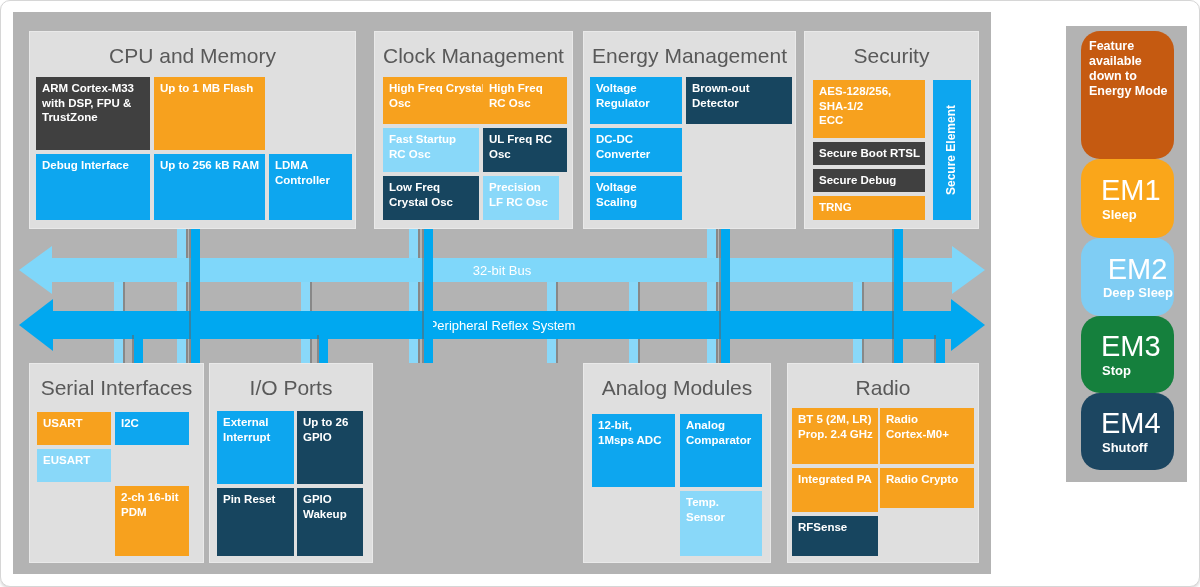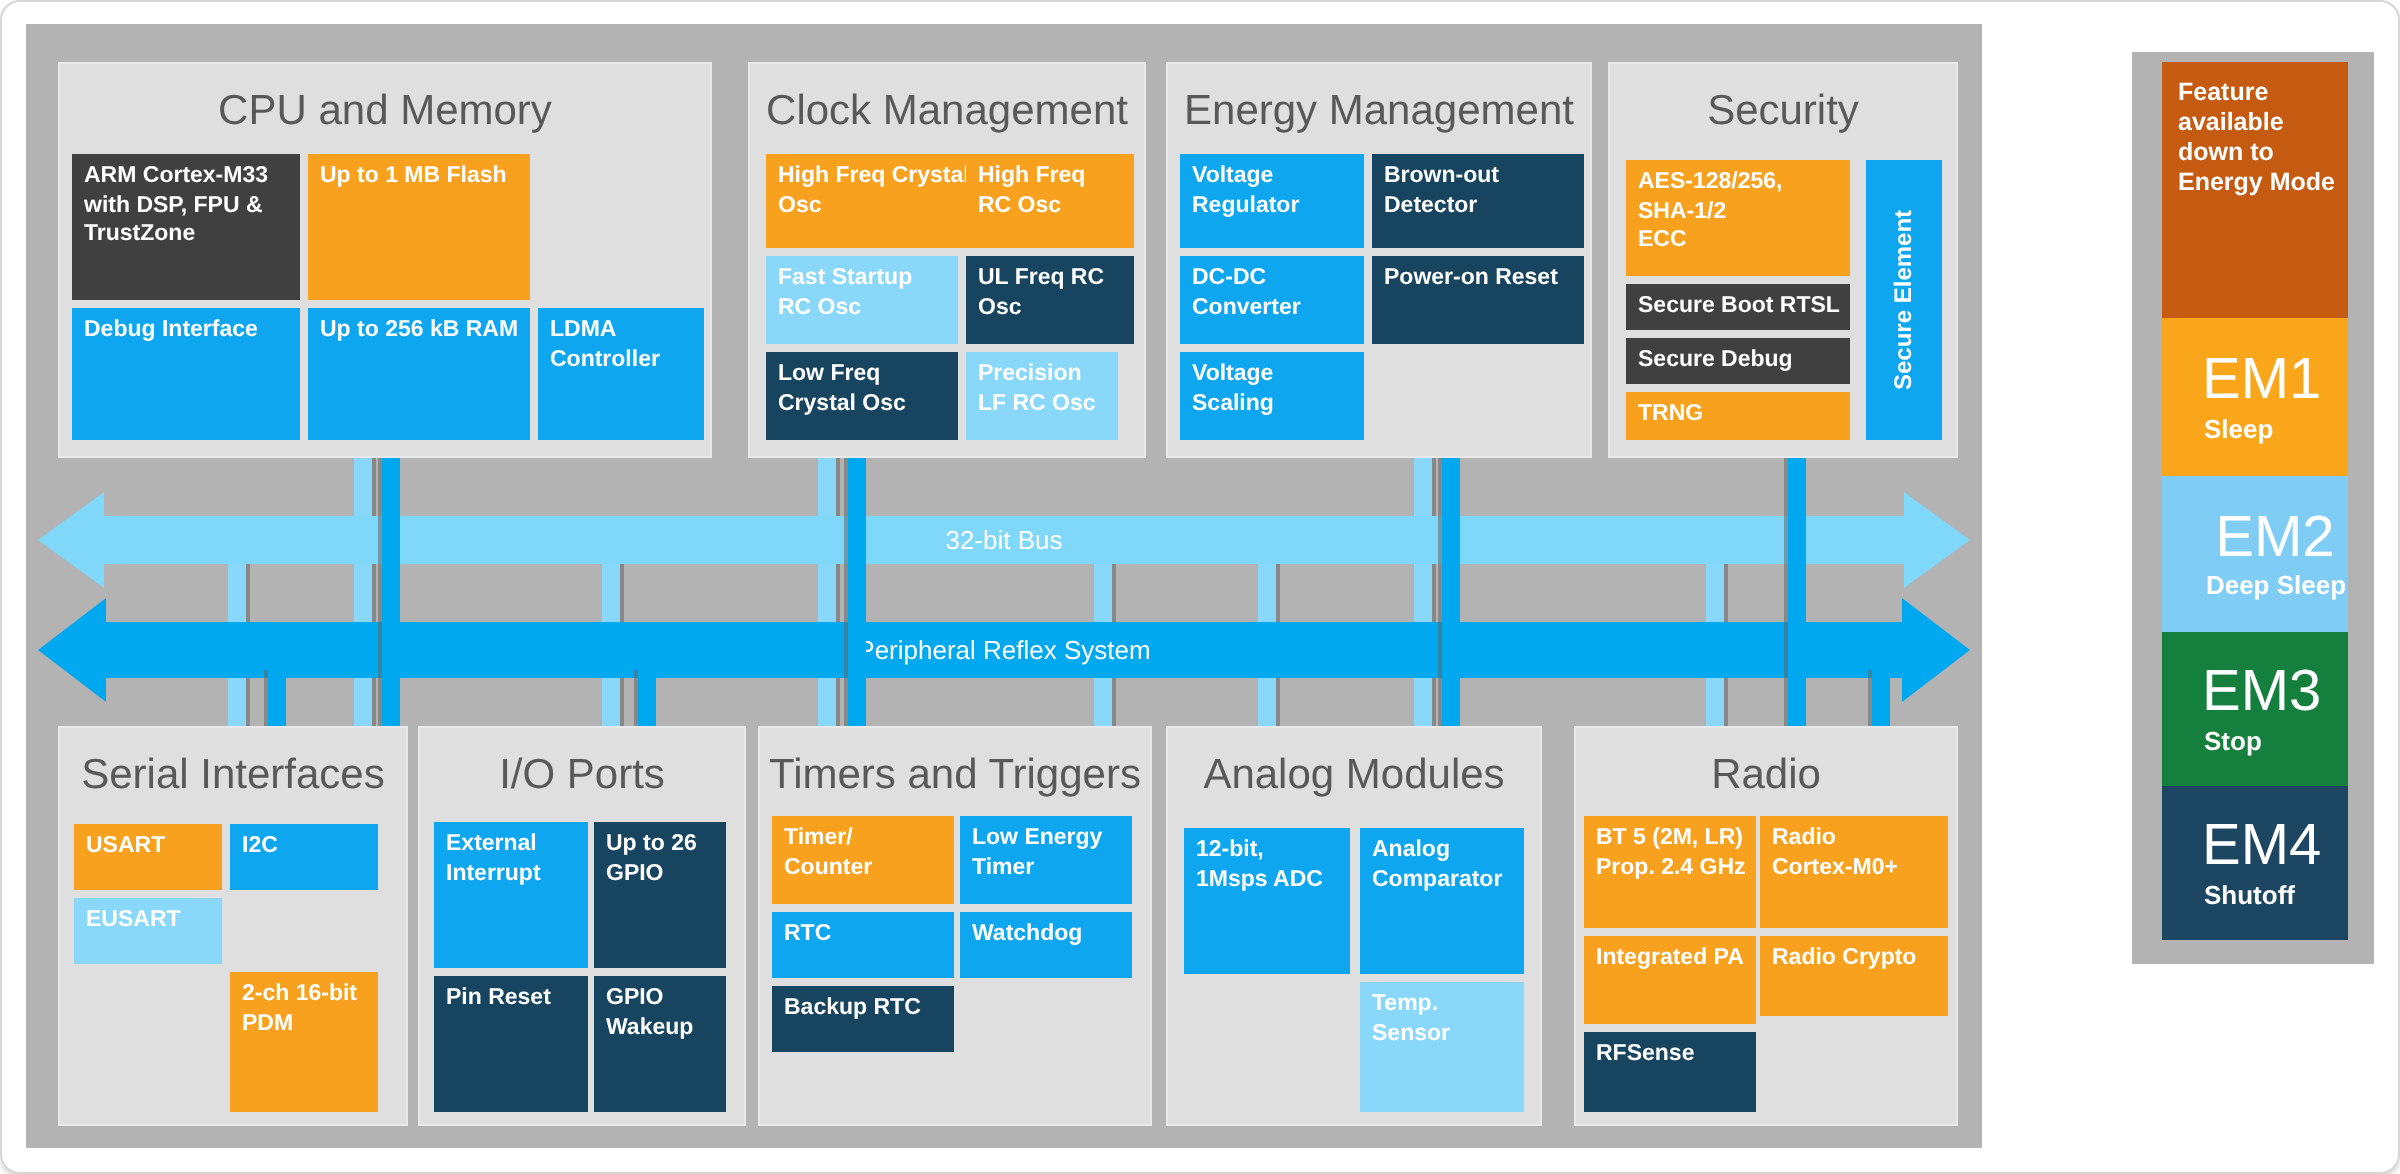--- a/index.html
+++ b/index.html
@@ -28,21 +28,21 @@
   .bus-light .bus-head-left{border-width:24px 33px 24px 0;border-color:transparent #7FD7FA transparent transparent;}
   .bus-light .bus-head-right{border-width:24px 0 24px 33px;border-color:transparent transparent transparent #7FD7FA;}
   .bus-mid .bus-body{background:#00A8F0;height:28px;}
   .bus-mid .bus-head-left{border-width:26px 34px 26px 0;border-color:transparent #00A8F0 transparent transparent;}
   .bus-mid .bus-head-right{border-width:26px 0 26px 34px;border-color:transparent transparent transparent #00A8F0;}
   .conn{position:absolute;width:9px;}
   .conn.light{background:#89D8F9;z-index:1;box-shadow:2px 0 0 rgba(100,100,100,0.55);}
   .conn.mid{background:#00A8F0;z-index:3;box-shadow:-2px 0 0 rgba(100,100,100,0.55);}
   
   .em{position:absolute;left:1080px;width:93px;color:#fff;display:flex;flex-direction:column;
-      justify-content:center;box-sizing:border-box;}
+      justify-content:center;box-sizing:border-box;border-radius:19px;}
   .em-header{font-size:12.5px;font-weight:700;line-height:1.2;padding:8px 4px 0 8px;}
   .em-id{font-size:29px;font-weight:400;padding-left:20px;line-height:1.05;}
   .em-name{font-size:13px;font-weight:700;padding-left:21px;margin-top:1px;}
   .em0{background:#C55A11;justify-content:space-between;}
   .em0 .em-idwrap{padding-bottom:8px;}
   .em1{background:#FAA61A;}
   .em2{background:#7FCDF4;align-items:center;}
   .em3{background:#15803d;}
   .em4{background:#1C4661;}
 </style>
@@ -101,21 +101,20 @@
       <div class="blk c-navy" style="left:108px;top:96px;width:84px;height:44px">UL Freq RC Osc</div>
       <div class="blk c-navy" style="left:8px;top:144px;width:96px;height:44px">Low Freq Crystal Osc</div>
       <div class="blk c-light" style="left:108px;top:144px;width:76px;height:44px">Precision LF RC Osc</div>
     </section>
 
     <section class="panel" style="left:570px;top:19px;width:213px;height:198px">
       <h2 class="ptitle">Energy Management</h2>
       <div class="blk c-blue" style="left:6px;top:45px;width:92px;height:47px">Voltage Regulator</div>
       <div class="blk c-navy" style="left:102px;top:45px;width:106px;height:47px">Brown-out Detector</div>
       <div class="blk c-blue" style="left:6px;top:96px;width:92px;height:44px">DC-DC Converter</div>
-      <div class="blk c-navy" style="left:102px;top:96px;width:106px;height:44px">Power-on Reset</div>
       <div class="blk c-blue" style="left:6px;top:144px;width:92px;height:44px">Voltage Scaling</div>
     </section>
 
     <section class="panel" style="left:791px;top:19px;width:175px;height:198px">
       <h2 class="ptitle">Security</h2>
       <div class="blk c-orange" style="left:8px;top:48px;width:112px;height:58px">AES-128/256,
 SHA-1/2
 ECC</div>
       <div class="blk c-dorange" style="left:8px;top:110px;width:112px;height:23px">Secure Boot RTSL</div>
       <div class="blk c-dorange" style="left:8px;top:137px;width:112px;height:23px">Secure Debug</div>
@@ -132,29 +131,20 @@
     </section>
 
     <section class="panel" style="left:196px;top:351px;width:164px;height:200px">
       <h2 class="ptitle">I/O Ports</h2>
       <div class="blk c-blue" style="left:7px;top:47px;width:77px;height:73px">External Interrupt</div>
       <div class="blk c-navy" style="left:87px;top:47px;width:66px;height:73px">Up to 26 GPIO</div>
       <div class="blk c-navy" style="left:7px;top:124px;width:77px;height:68px">Pin Reset</div>
       <div class="blk c-navy" style="left:87px;top:124px;width:66px;height:68px">GPIO Wakeup</div>
     </section>
 
-    <section class="panel" style="left:366px;top:351px;width:197px;height:200px">
-      <h2 class="ptitle">Timers and Triggers</h2>
-      <div class="blk c-orange" style="left:6px;top:44px;width:91px;height:44px">Timer/
-Counter</div>
-      <div class="blk c-blue" style="left:100px;top:44px;width:86px;height:44px">Low Energy Timer</div>
-      <div class="blk c-blue" style="left:6px;top:92px;width:91px;height:33px">RTC</div>
-      <div class="blk c-blue" style="left:100px;top:92px;width:86px;height:33px">Watchdog</div>
-      <div class="blk c-navy" style="left:6px;top:129px;width:91px;height:33px">Backup RTC</div>
-    </section>
 
     <section class="panel" style="left:570px;top:351px;width:188px;height:200px">
       <h2 class="ptitle">Analog Modules</h2>
       <div class="blk c-blue" style="left:8px;top:50px;width:83px;height:73px">12-bit,
 1Msps ADC</div>
       <div class="blk c-blue" style="left:96px;top:50px;width:82px;height:73px">Analog Comparator</div>
       <div class="blk c-light" style="left:96px;top:127px;width:82px;height:65px">Temp. Sensor</div>
     </section>
 
     <section class="panel" style="left:774px;top:351px;width:192px;height:200px">

